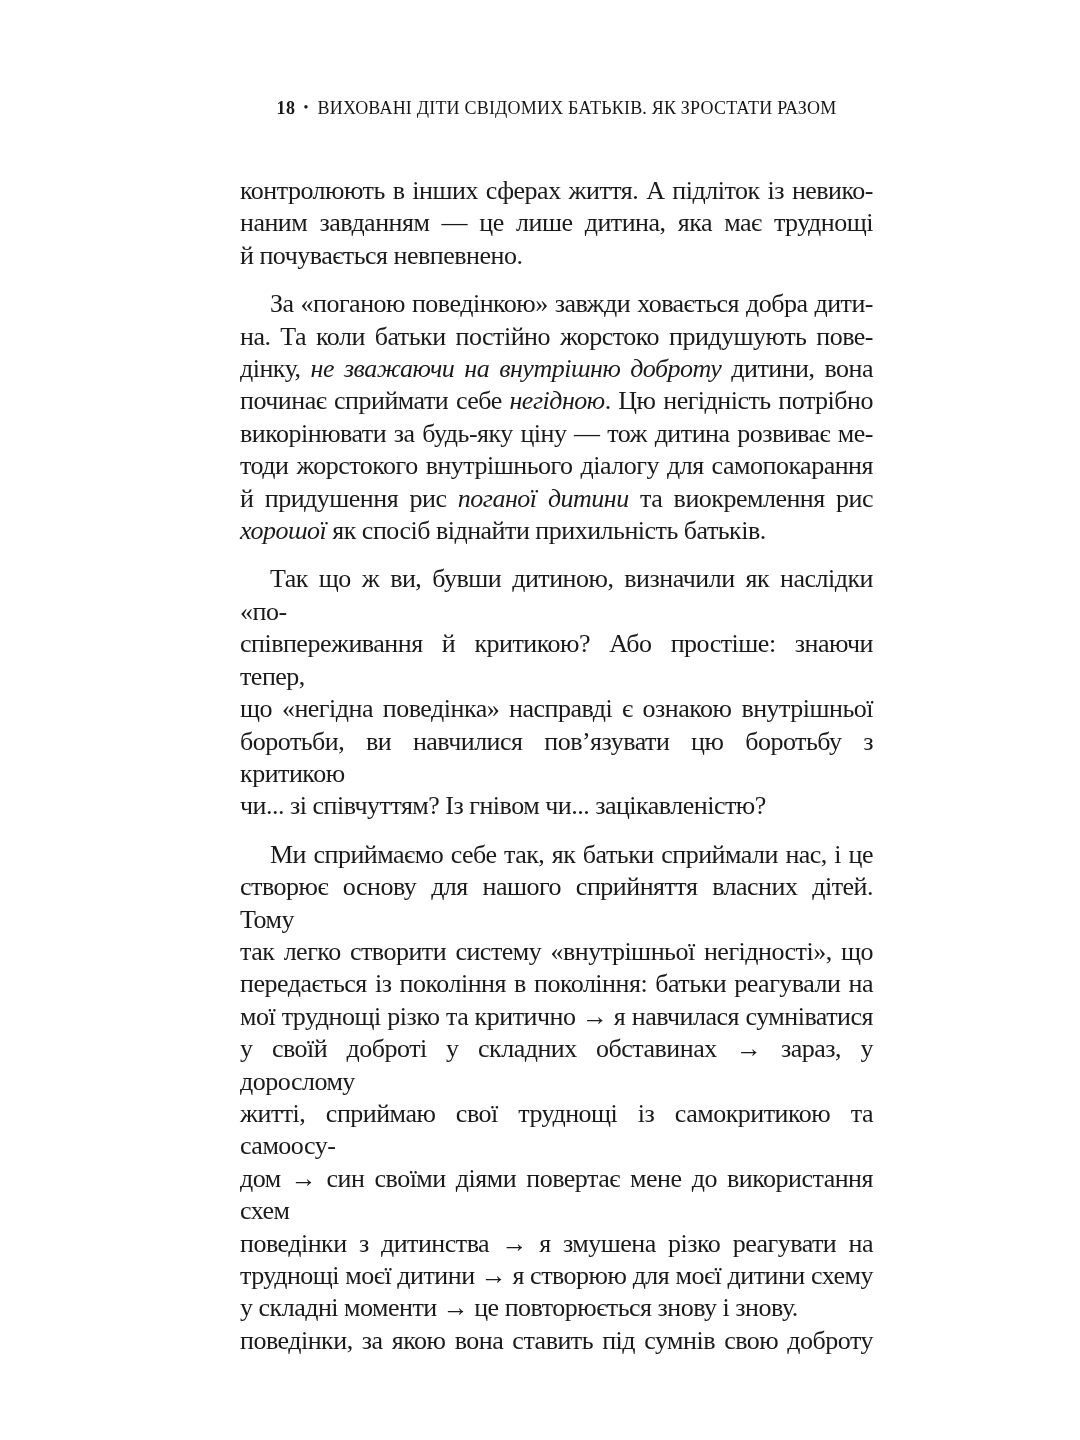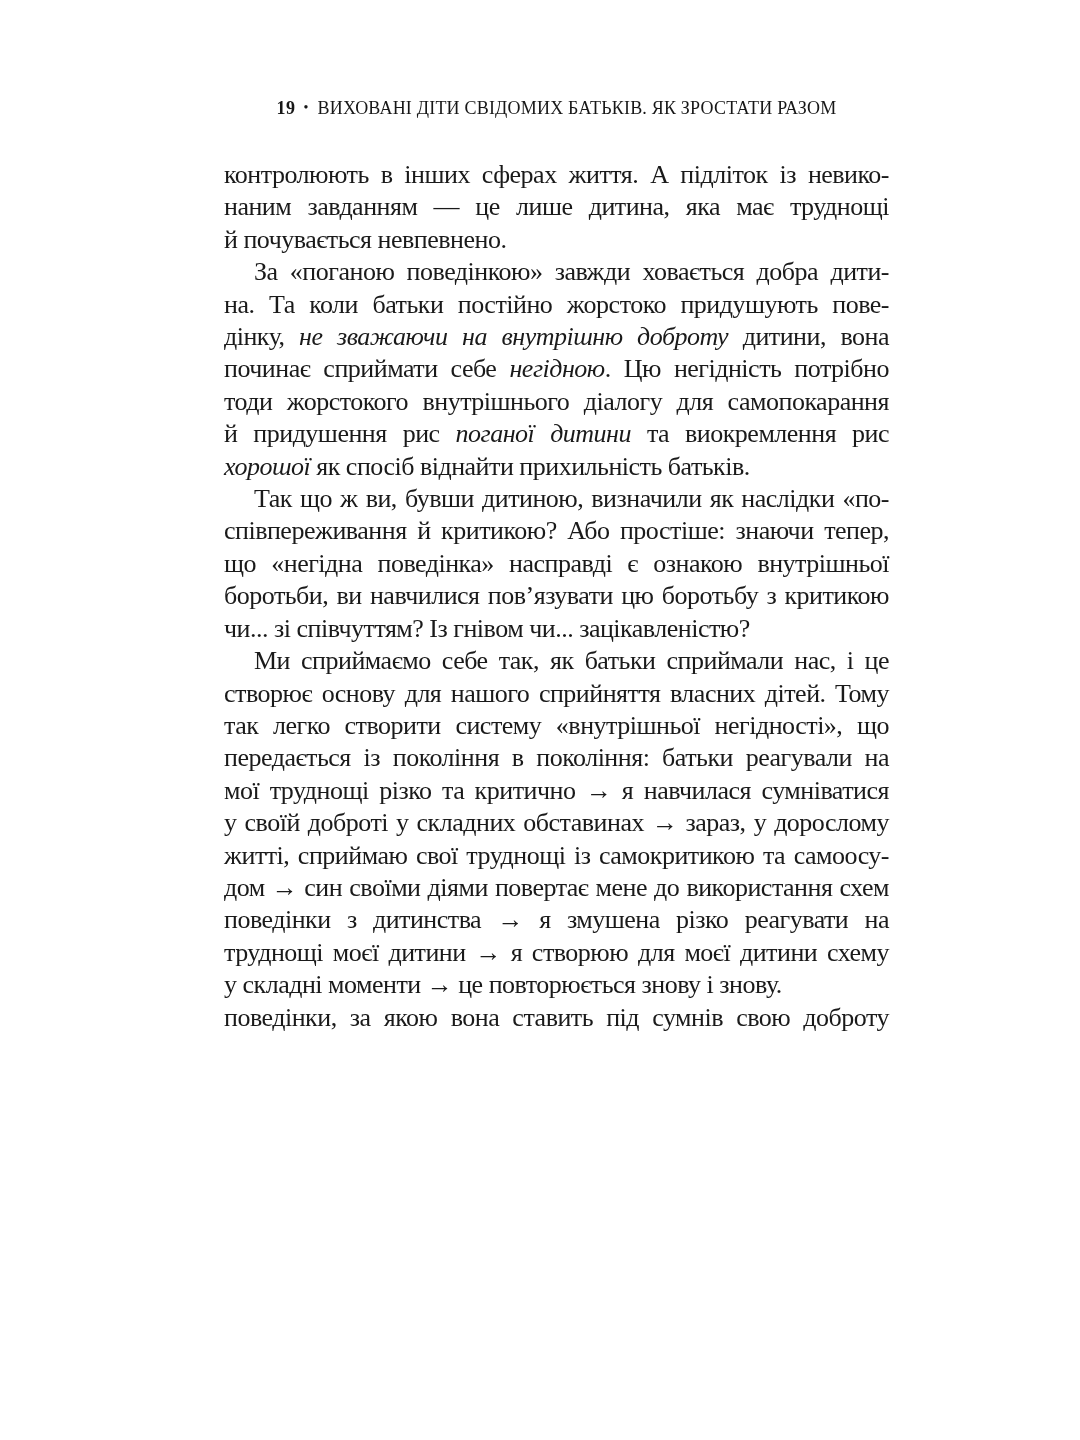--- a/index.html
+++ b/index.html
@@ -49,21 +49,21 @@
     position: absolute;
     top: 159px;
     left: 224px;
     width: 665px;
     font-size: 26px;
     line-height: 32.4px;
     letter-spacing: -0.5px;
     color: #1a1a1a;
   }
   .para {
-    margin: 0;
+    margin: 16px;
   }
   .line {
     text-align: justify;
     text-align-last: justify;
   }
   .line.last {
     text-align: left;
     text-align-last: left;
   }
   .line.indent {
@@ -71,33 +71,34 @@
   }
   .it {
     font-style: italic;
   }
 </style>
 </head>
 <body>
 
 <div class="page">
   <div class="running-head">
-    <span class="pagenum">19</span><span class="sep">•</span><span class="title">ВИХОВАНІ ДІТИ СВІДОМИХ БАТЬКІВ. ЯК ЗРОСТАТИ РАЗОМ</span>
+    <span class="pagenum">18</span><span class="sep">•</span><span class="title">ВИХОВАНІ ДІТИ СВІДОМИХ БАТЬКІВ. ЯК ЗРОСТАТИ РАЗОМ</span>
   </div>
   <div class="text-block">
       <div class="para">
         <div class="line"><span>контролюють в інших сферах життя. А підліток із невико-</span></div>
         <div class="line"><span>наним завданням — це лише дитина, яка має труднощі</span></div>
         <div class="line last"><span>й почувається невпевнено.</span></div>
       </div>
       <div class="para">
         <div class="line indent"><span>За «поганою поведінкою» завжди ховається добра дити-</span></div>
         <div class="line"><span>на. Та коли батьки постійно жорстоко придушують пове-</span></div>
         <div class="line"><span>дінку, </span><span class="it">не зважаючи на внутрішню доброту</span><span> дитини, вона</span></div>
         <div class="line"><span>починає сприймати себе </span><span class="it">негідною</span><span>. Цю негідність потрібно</span></div>
+        <div class="line"><span>викорінювати за будь-яку ціну — тож дитина розвиває ме-</span></div>
         <div class="line"><span>тоди жорстокого внутрішнього діалогу для самопокарання</span></div>
         <div class="line"><span>й придушення рис </span><span class="it">поганої дитини</span><span> та виокремлення рис</span></div>
         <div class="line last"><span class="it">хорошої</span><span> як спосіб віднайти прихильність батьків.</span></div>
       </div>
       <div class="para">
         <div class="line indent"><span>Так що ж ви, бувши дитиною, визначили як наслідки «по-</span></div>
         <div class="line"><span>співпереживання й критикою? Або простіше: знаючи тепер,</span></div>
         <div class="line"><span>що «негідна поведінка» насправді є ознакою внутрішньої</span></div>
         <div class="line"><span>боротьби, ви навчилися пов’язувати цю боротьбу з критикою</span></div>
         <div class="line last"><span>чи... зі співчуттям? Із гнівом чи... зацікавленістю?</span></div>

